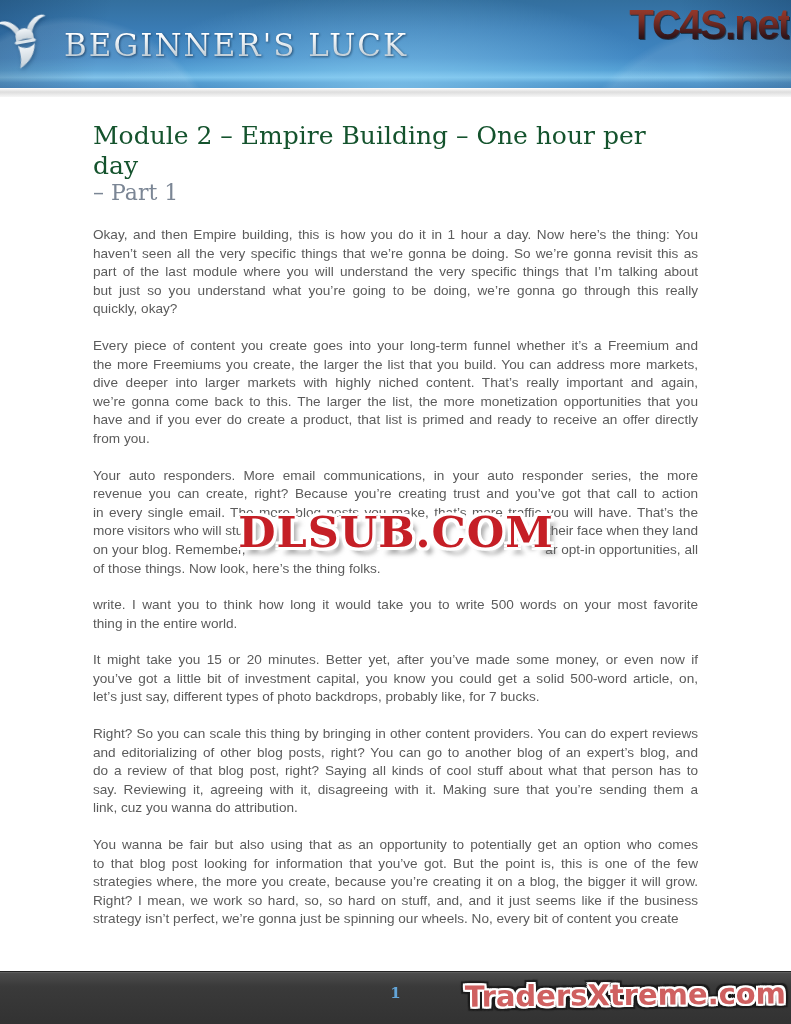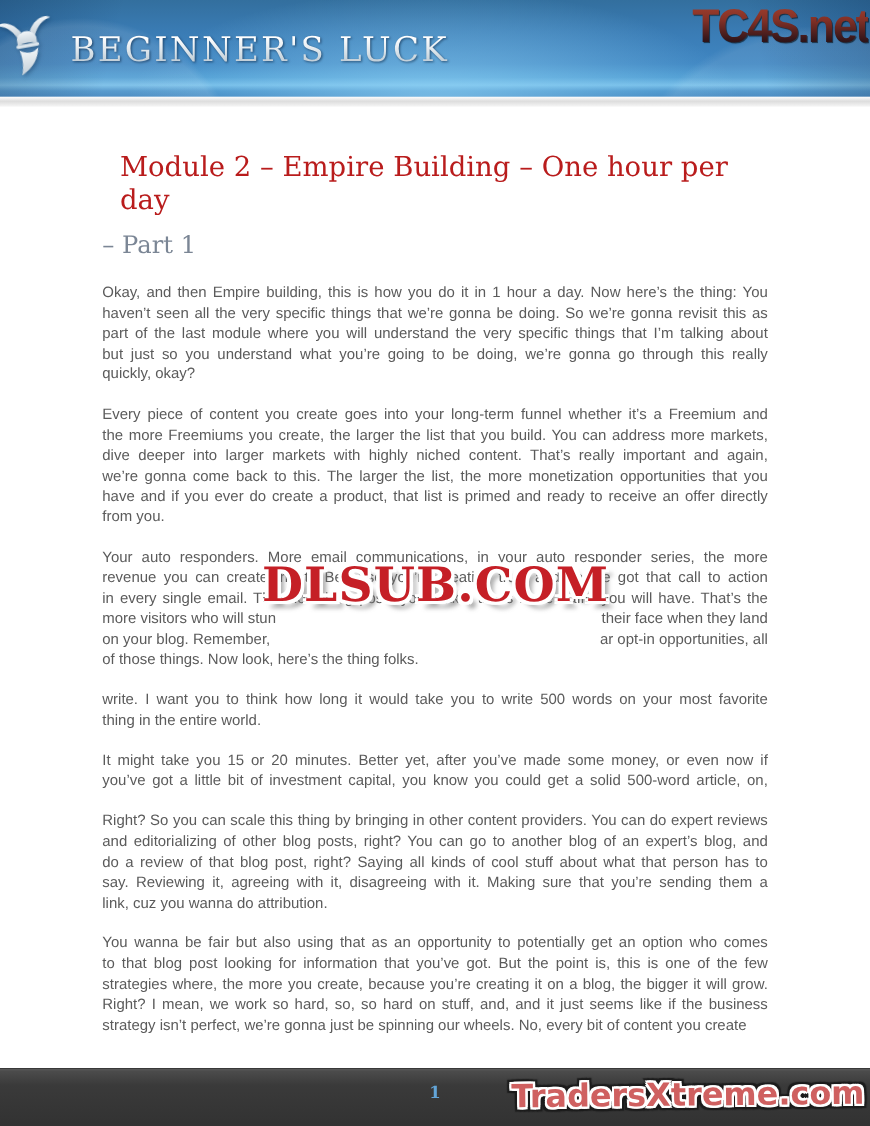--- a/index.html
+++ b/index.html
@@ -46,22 +46,22 @@
     white-space:nowrap;
   }
   .banner-sep{
     position:absolute;top:88px;left:0;width:100%;height:9px;
     background:linear-gradient(180deg,#fdfdfd 0%, #dddddd 45%, #f6f6f6 100%);
   }
 
   
   .content{position:absolute;left:93px;top:121px;width:605px;}
   .doc-title{
-    margin:16px;font-family:"DejaVu Serif", serif;font-weight:400;
-    font-size:25px;line-height:30px;color:#b91c1c;
+    margin:0;font-family:"DejaVu Serif", serif;font-weight:400;
+    font-size:25px;line-height:30px;color:#14532d;
   }
   .doc-subtitle{
     margin:1px 0 0 0;font-family:"DejaVu Serif", serif;font-weight:400;
     font-size:22px;line-height:21px;color:#7b8695;
   }
   .paras{margin-top:23px;}
   .para{margin:16px 0 18px 0;}
   .line{
     font-size:13.6px;line-height:18.6px;color:#5b5b5b;
     text-align:justify;text-align-last:justify;
@@ -169,20 +169,21 @@
         </div>
         <div class="line last">of those things. Now look, here’s the thing folks.</div>
       </div>
       <div class="para">
         <div class="line">write. I want you to think how long it would take you to write 500 words on your most favorite</div>
         <div class="line last">thing in the entire world.</div>
       </div>
       <div class="para">
         <div class="line">It might take you 15 or 20 minutes. Better yet, after you’ve made some money, or even now if</div>
         <div class="line">you’ve got a little bit of investment capital, you know you could get a solid 500-word article, on,</div>
+        <div class="line last">let’s just say, different types of photo backdrops, probably like, for 7 bucks.</div>
       </div>
       <div class="para">
         <div class="line">Right? So you can scale this thing by bringing in other content providers. You can do expert reviews</div>
         <div class="line">and editorializing of other blog posts, right? You can go to another blog of an expert’s blog, and</div>
         <div class="line">do a review of that blog post, right? Saying all kinds of cool stuff about what that person has to</div>
         <div class="line">say. Reviewing it, agreeing with it, disagreeing with it. Making sure that you’re sending them a</div>
         <div class="line last">link, cuz you wanna do attribution.</div>
       </div>
       <div class="para">
         <div class="line">You wanna be fair but also using that as an opportunity to potentially get an option who comes</div>

